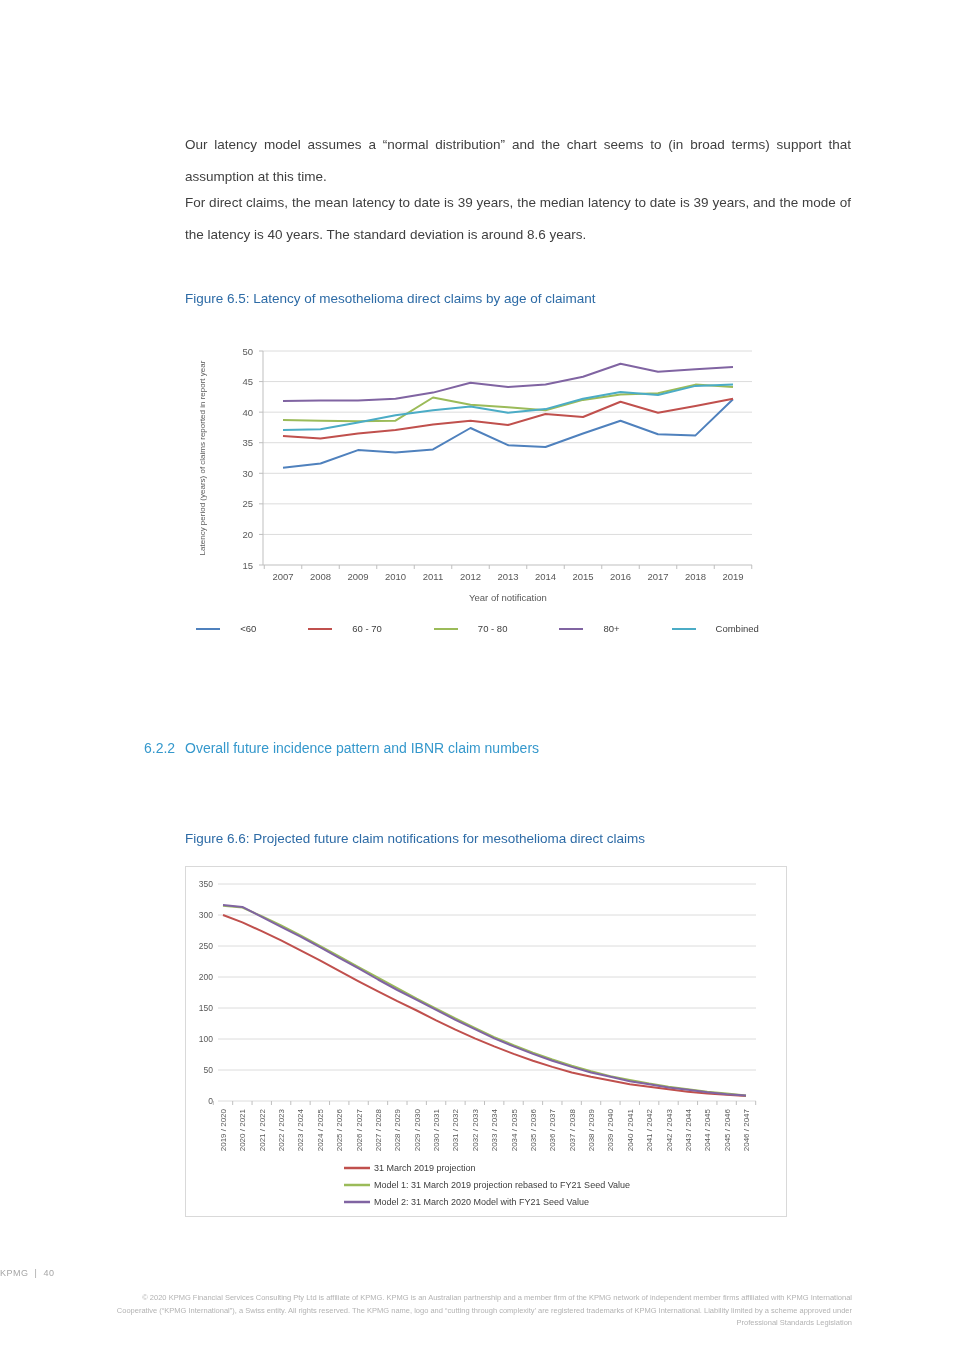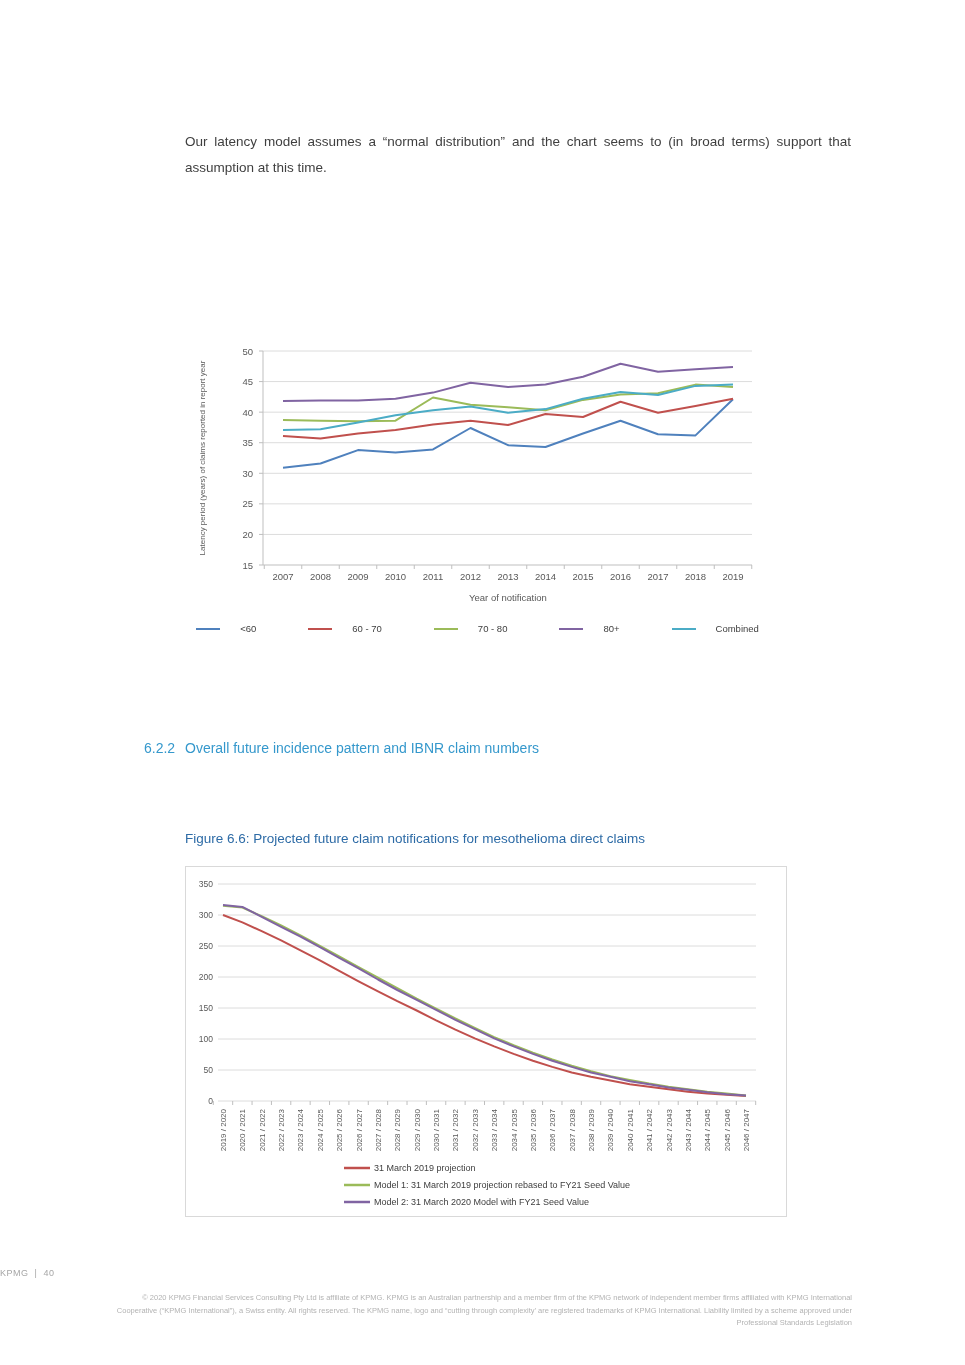--- a/index.html
+++ b/index.html
@@ -2,21 +2,21 @@
 <html><head>
 <meta charset="utf-8">
 <style>
   html,body { margin:0; padding:0; background:#ffffff; }
   .page {
     position:relative; width:965px; height:1365px; background:#ffffff;
     font-family:"Liberation Sans", sans-serif; overflow:hidden; color:#404040;
   }
   .body-para {
     position:absolute; left:185px; width:666px;
-    font-size:13.5px; line-height:26px; color:#3f3f3f;
+    font-size:13.5px; line-height:32px; color:#3f3f3f;
     text-align:justify;
   }
   .fig-caption {
     position:absolute; left:185px; width:666px;
     font-size:13.5px; color:#2d6ba6; text-align:left;
   }
   .section-row { position:absolute; left:118px; width:740px; font-size:14px; color:#3598cc; }
   .section-num { position:absolute; left:0; top:0;margin-left:26px; }
   .section-title { position:absolute; left:67px; top:0; }
   .chart1-wrap { position:absolute; left:185px; top:333px; width:585px; height:310px; }
@@ -39,21 +39,23 @@
     font-size:7.5px; line-height:12.5px; color:#b3b3b3;
   }
   svg text { font-family:"Liberation Sans", sans-serif; }
 </style>
 </head>
 <body>
 
 <div class="page">
 
   <p class="body-para" style="top:115px">Our latency model assumes a “normal distribution” and the chart seems to (in broad terms) support that assumption at this time.</p>
-
+  <p class="body-para" style="top:173px">For direct claims, the mean latency to date is 39 years, the median latency to date is 39 years, and the mode of the latency is 40 years. The standard deviation is around 8.6 years.</p>
+
+  <div class="fig-caption" style="top:291px">Figure 6.5: Latency of mesothelioma direct claims by age of claimant</div>
 
   <div class="chart1-wrap">
     <svg id="chart1-svg" width="585" height="278">
         <g>
           <line x1="78" y1="232" x2="567" y2="232" stroke="#bfbfbf" stroke-width="1"></line>
           <line x1="78" y1="201.42857142857144" x2="567" y2="201.42857142857144" stroke="#dcdcdc" stroke-width="1"></line>
           <line x1="78" y1="170.85714285714286" x2="567" y2="170.85714285714286" stroke="#dcdcdc" stroke-width="1"></line>
           <line x1="78" y1="140.28571428571428" x2="567" y2="140.28571428571428" stroke="#dcdcdc" stroke-width="1"></line>
           <line x1="78" y1="109.71428571428572" x2="567" y2="109.71428571428572" stroke="#dcdcdc" stroke-width="1"></line>
           <line x1="78" y1="79.14285714285714" x2="567" y2="79.14285714285714" stroke="#dcdcdc" stroke-width="1"></line>

